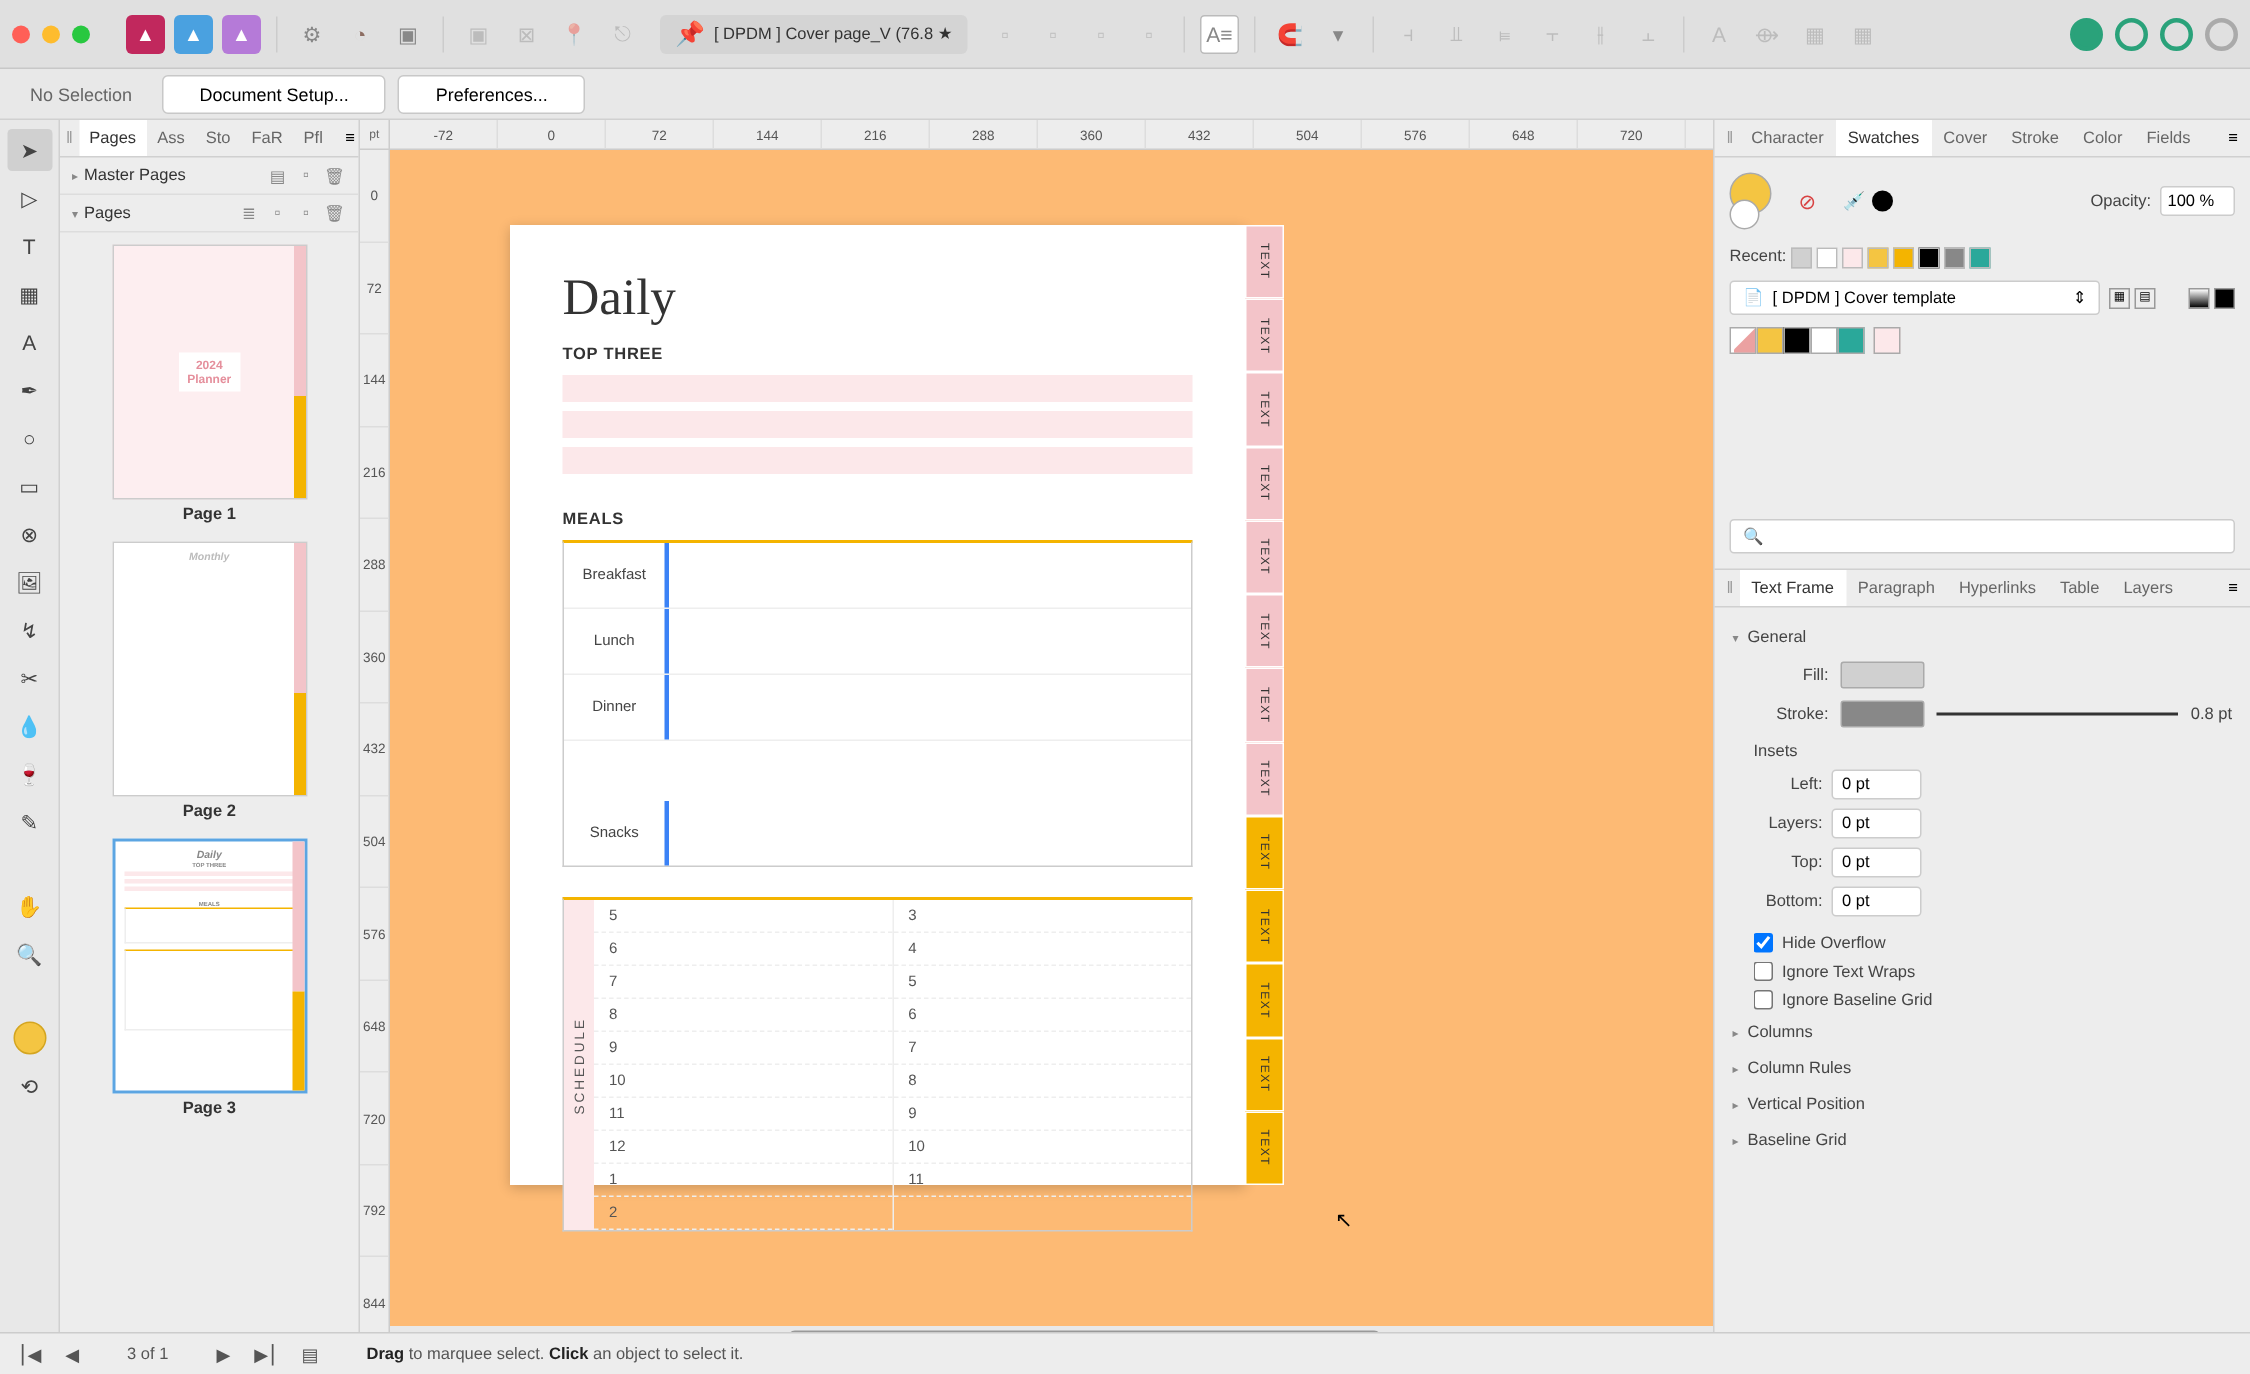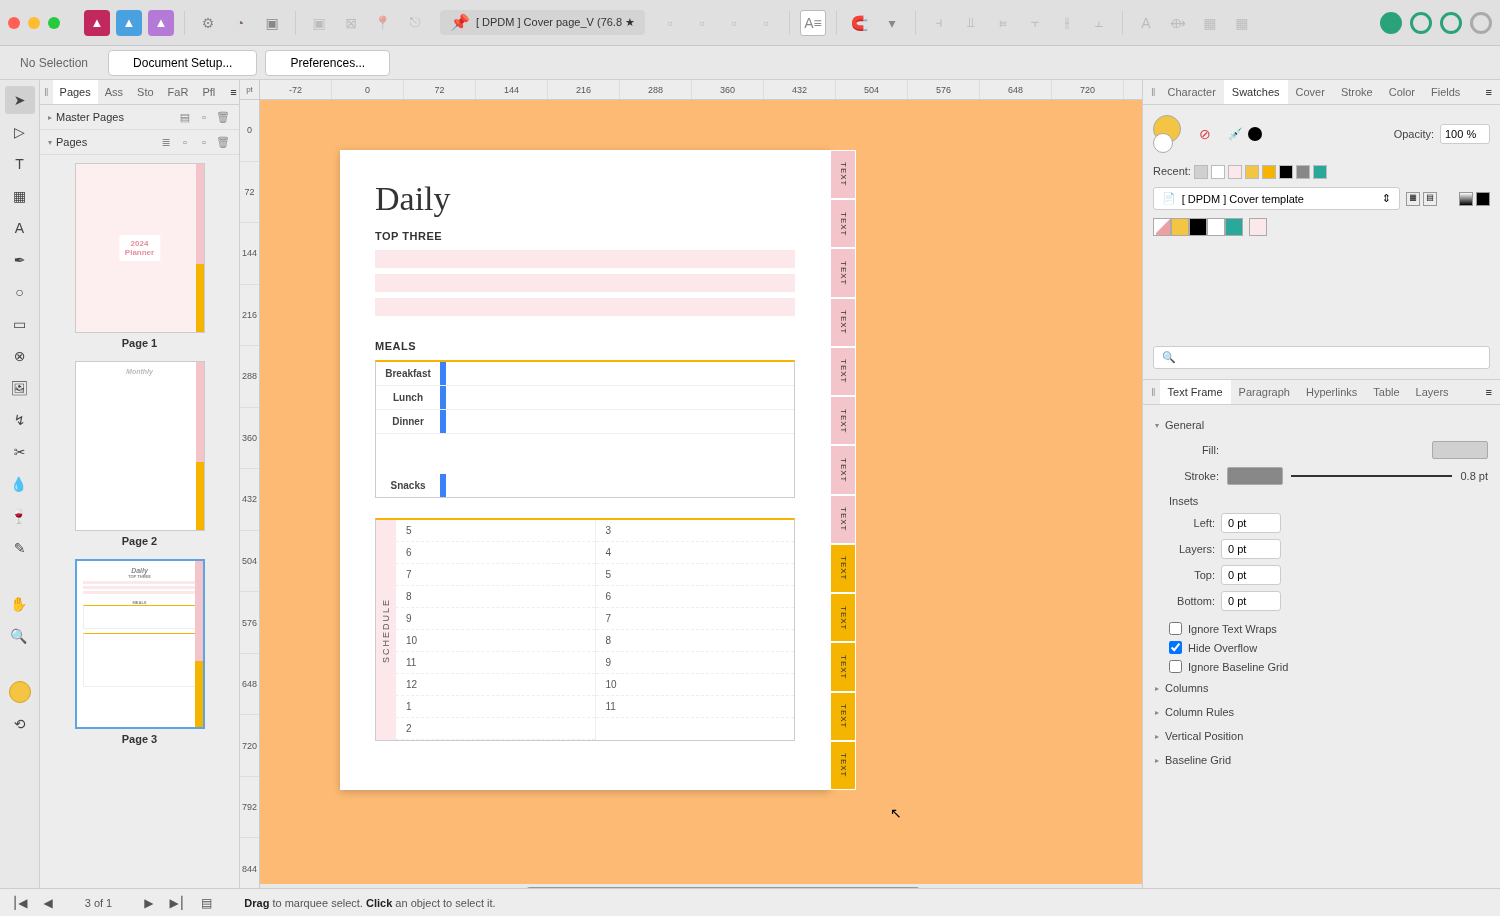--- a/index.html
+++ b/index.html
@@ -60,21 +60,21 @@
 .side-tab { flex: 1; border: 1px solid #fff; display: flex; align-items: center; justify-content: center; font-size: 8px; color: #333; writing-mode: vertical-rl; letter-spacing: 1px; }
 .side-tab.pink { background: #f3c4c9; }
 .side-tab.yellow { background: #f4b400; }
 .daily-title { font-family: 'Brush Script MT', cursive; font-size: 34px; color: #333; margin-bottom: 12px; }
 .section-head { font-size: 11px; font-weight: 600; color: #333; letter-spacing: 0.5px; margin-bottom: 8px; }
 .pink-lines { margin-bottom: 24px; }
 .pink-line { height: 18px; background: #fce8ea; margin-bottom: 6px; }
 .meals-box { border: 1px solid #ccc; border-top: 2px solid #f4b400; margin-bottom: 20px; }
 .meal-row { display: flex; border-bottom: 1px solid #eee; }
 .meal-row:last-child { border-bottom: none; margin-top: 40px; }
-.meal-label { width: 70px; padding: 6px 8px; font-size: 10px; color: #444; border-right: 6px solid #3b82f6; text-align: center; font-weight: bold; }
+.meal-label { width: 70px; padding: 16px 8px; font-size: 10px; color: #444; border-right: 3px solid #3b82f6; text-align: center; }
 .schedule-box { border: 1px solid #ccc; border-top: 2px solid #f4b400; display: flex; }
 .sched-label { width: 20px; background: #fce8ea; display: flex; align-items: center; justify-content: center; writing-mode: vertical-rl; transform: rotate(180deg); font-size: 9px; letter-spacing: 2px; color: #555; }
 .sched-cols { flex: 1; display: flex; }
 .sched-col { flex: 1; border-left: 1px solid #eee; }
 .sched-col:first-child { border-left: none; }
 .sched-cell { padding: 5px 10px; font-size: 10px; color: #555; border-bottom: 1px dashed #eee; }
 .hscroll { position: absolute; bottom: 0; left: 20px; right: 0; height: 16px; background: #e8e8e8; }
 .hscroll-thumb { position: absolute; left: 30%; width: 45%; top: 3px; height: 10px; background: #999; border-radius: 5px; }
 .right-panel { width: 358px; background: #ededed; border-left: 1px solid #d0d0d0; display: flex; flex-direction: column; }
 .rp-tabs { display: flex; border-bottom: 1px solid #d0d0d0; font-size: 11px; padding-left: 4px; }
@@ -101,21 +101,21 @@
 .palette-row { display: flex; gap: 0; margin-bottom: 10px; }
 .palette-sw { width: 18px; height: 18px; border: 1px solid #aaa; }
 .search-row { display: flex; align-items: center; padding: 4px 8px; background: #fff; border: 1px solid #ccc; border-radius: 3px; font-size: 11px; color: #999; }
 .rp-tabs2 { display: flex; border-bottom: 1px solid #d0d0d0; font-size: 11px; padding-left: 4px; }
 .rp-tabs2 .tab { padding: 6px 8px; color: #666; cursor: pointer; }
 .rp-tabs2 .tab.active { background: #fff; color: #333; }
 .rp-tabs2 .menu { margin-left: auto; padding: 6px 8px; cursor: pointer; }
 .tf-body { padding: 8px 12px; font-size: 11px; color: #444; }
 .tf-section { display: flex; align-items: center; padding: 6px 0; gap: 6px; cursor: pointer; }
 .tf-section .chev { font-size: 8px; color: #888; }
-.tf-row { display: flex; align-items: center; gap: 8px; padding: 4px 0 4px 14px; justify-content: space-between; }
+.tf-row { display: flex; align-items: center; gap: 8px; padding: 4px 0 4px 14px; }
 .tf-row label { width: 50px; text-align: right; font-size: 11px; }
 .color-well { width: 56px; height: 18px; background: #d0d0d0; border: 1px solid #aaa; border-radius: 2px; }
 .stroke-preview { flex: 1; height: 2px; background: #333; }
 .stroke-val { font-size: 11px; }
 .insets-grid { display: grid; grid-template-columns: 1fr; gap: 6px 20px; padding-left: 14px; }
 .inset-item { display: flex; align-items: center; gap: 6px; }
 .inset-item label { width: 46px; text-align: right; font-size: 11px; }
 .inset-input { width: 60px; padding: 3px 6px; font-size: 11px; border: 1px solid #ccc; border-radius: 3px; background: #fff; }
 .check-row { display: flex; align-items: center; gap: 6px; padding: 3px 0 3px 14px; font-size: 11px; }
 .check-row input { width: 13px; height: 13px; }
@@ -502,26 +502,26 @@
           <label>Top:</label>
           <input class="inset-input" value="0 pt" style="">
         </div>
         <div class="inset-item">
           <label>Bottom:</label>
           <input class="inset-input" value="0 pt" style="">
         </div>
       </div>
       <div style="height:8px"></div>
       <div class="check-row">
+        <input type="checkbox" checked="" style="">
+        <span>Hide Overflow</span>
+      </div>
+      <div class="check-row">
         <input type="checkbox" style="">
         <span>Ignore Text Wraps</span>
-      </div>
-      <div class="check-row">
-        <input type="checkbox" checked="" style="">
-        <span>Hide Overflow</span>
       </div>
       <div class="check-row">
         <input type="checkbox" style="">
         <span>Ignore Baseline Grid</span>
       </div>
       <div class="tf-section">
           <span class="chev">▸</span>
           <span>Columns</span>
         </div>
       <div class="tf-section">

